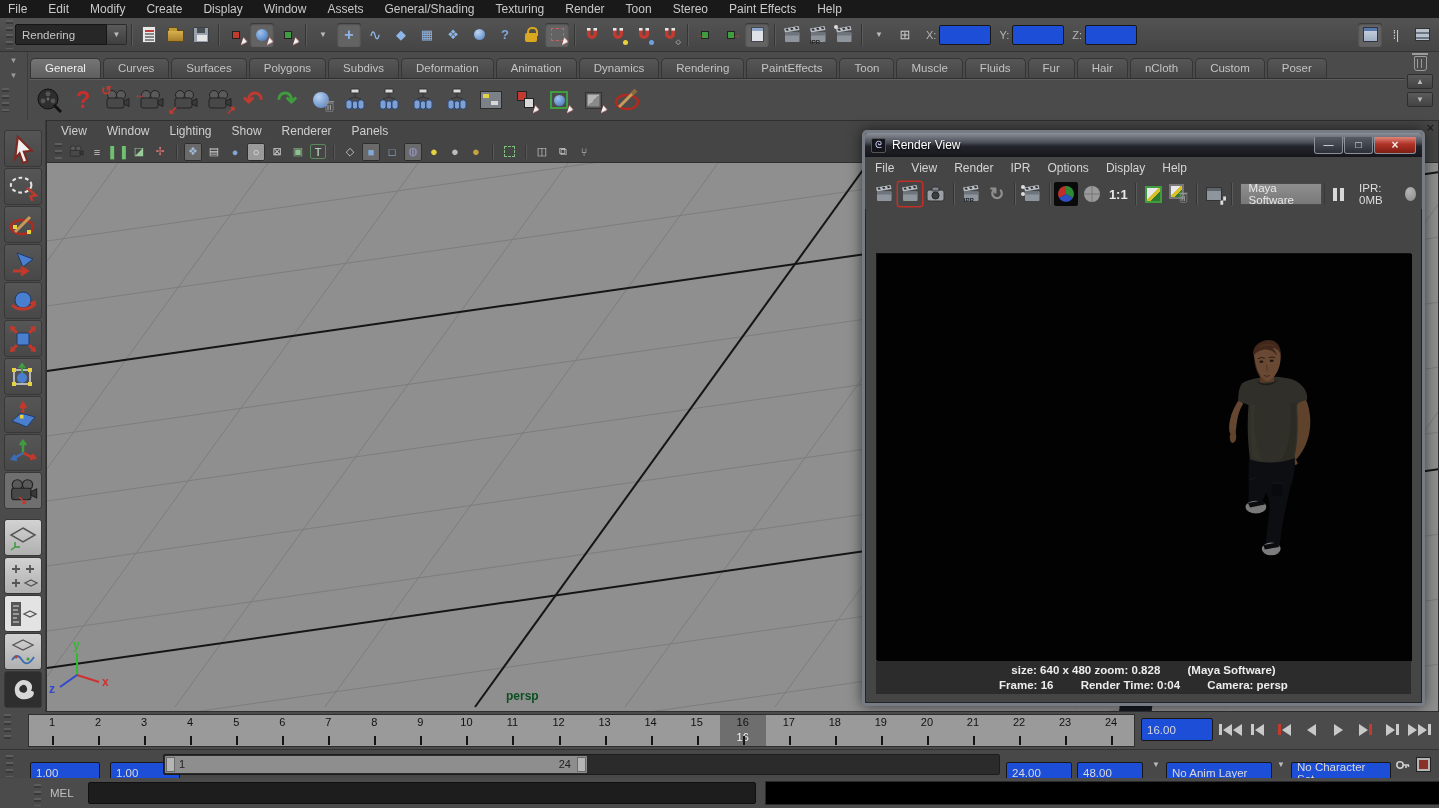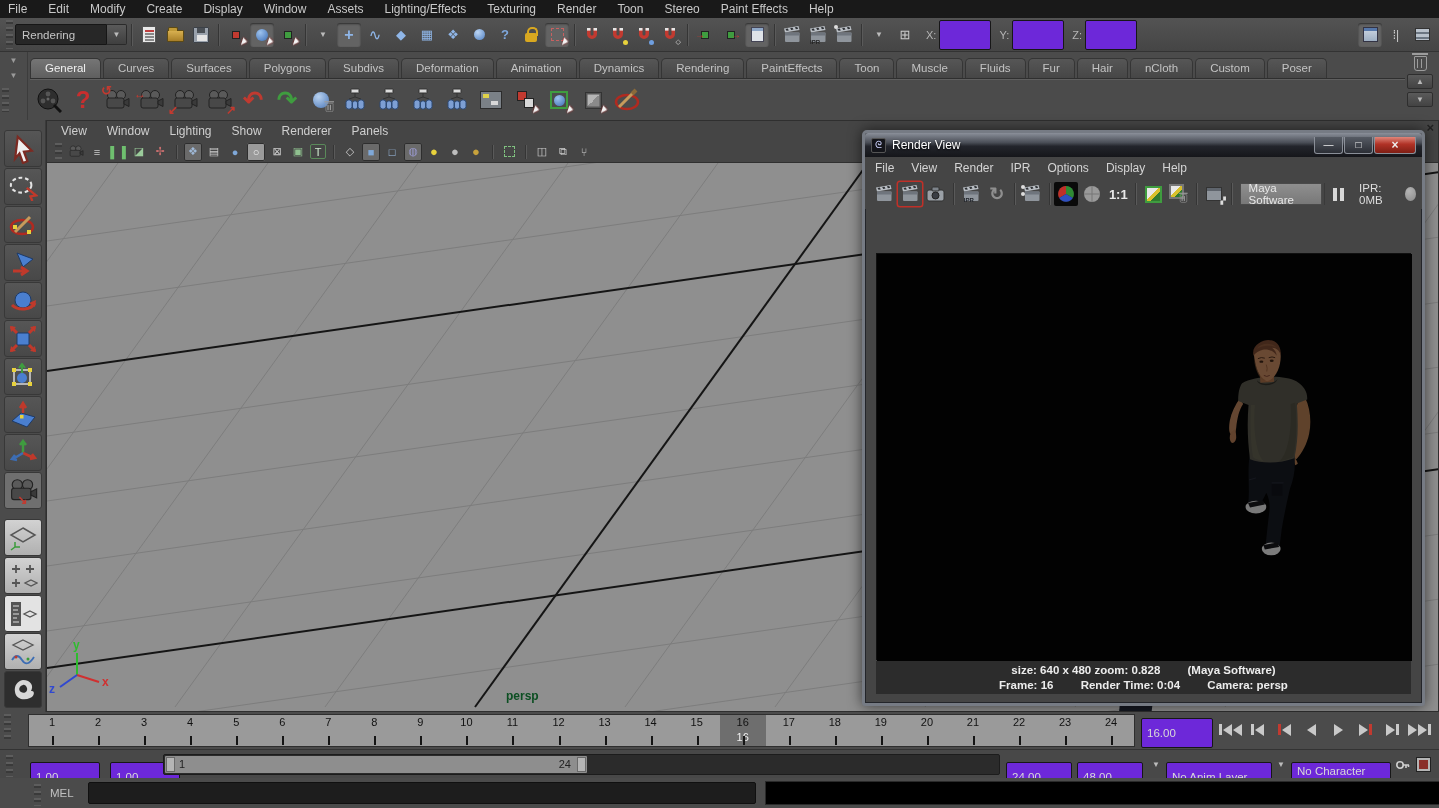--- a/index.html
+++ b/index.html
@@ -5,22 +5,22 @@
   * { margin:0; padding:0; box-sizing:border-box; }
   html,body { width:1439px; height:808px; overflow:hidden; background:#4b4b4b;
     font-family:"Liberation Sans", sans-serif; }
   #root { position:relative; width:1439px; height:808px; background:#4b4b4b; color:#ccc; }
 
   
   .grip { width:7px; align-self:stretch;
     background:repeating-linear-gradient(180deg,#5d5d5d 0 2px,#3a3a3a 2px 4px,transparent 4px 7px);
     margin:2px 2px; }
   .sep { width:1px; height:22px; background:#353535; box-shadow:1px 0 0 #5a5a5a; margin:0 4px; }
-  .field { background:#6d28d9; border:1px solid #171717; border-radius:2px;
-    color:#d8d8d8; font-size:11.5px; padding:14px 5px; display:flex; align-items:center; }
+  .field { background:#1d4ed8; border:1px solid #171717; border-radius:2px;
+    color:#d8d8d8; font-size:11.5px; padding:7px 5px; display:flex; align-items:center; }
   .tri { font-size:8px; color:#bbb; }
 
   
   .menubar { position:absolute; left:0; top:0; width:100%; height:18px; background:#191919;
     display:flex; align-items:center; padding-left:8px; }
   .menubar .mi { color:#c9c9c9; font-size:12px; margin-right:21px; cursor:default; white-space:nowrap; }
 
   
   .toolbar { position:absolute; left:0; top:18px; width:100%; height:34px;
     background:linear-gradient(#535353,#454545); display:flex; align-items:center; padding:0 4px;
@@ -246,21 +246,21 @@
 
   <div class="menubar">
     <div style="display:flex">
         <span class="mi">File</span>
         <span class="mi">Edit</span>
         <span class="mi">Modify</span>
         <span class="mi">Create</span>
         <span class="mi">Display</span>
         <span class="mi">Window</span>
         <span class="mi">Assets</span>
-        <span class="mi">Lighting/Effects</span>
+        <span class="mi">General/Shading</span>
         <span class="mi">Texturing</span>
         <span class="mi">Render</span>
         <span class="mi">Toon</span>
         <span class="mi">Stereo</span>
         <span class="mi">Paint Effects</span>
         <span class="mi">Help</span>
       </div>
   </div>
 
   <div class="toolbar">

